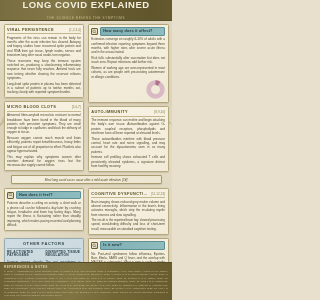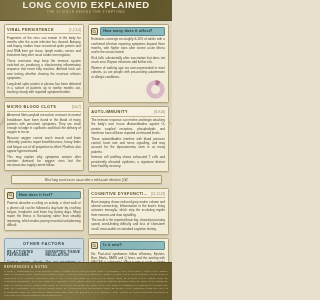--- a/index.html
+++ b/index.html
@@ -27,21 +27,21 @@
   
   .hdr {
     height: 21px;
     background:
       radial-gradient(circle at 20% 60%, rgba(255,255,255,.07) 0 22%, rgba(255,255,255,0) 50%),
       radial-gradient(circle at 74% 30%, rgba(0,0,0,.12) 0 20%, rgba(0,0,0,0) 48%),
       linear-gradient(100deg, #6e6233 0%, #7b6e39 40%, #6a5e30 100%);
     display: flex;
     flex-direction: column;
     align-items: center;
-    justify-content: flex-start;
+    justify-content: space-between;
     gap: 1px;
     border-bottom: 1px solid #554b27;
   }
   .hdr-title {
     font-size: 9.5px;
     font-weight: bold;
     letter-spacing: .5px;
     color: #f4efdf;
     text-transform: uppercase;
     line-height: 1;

